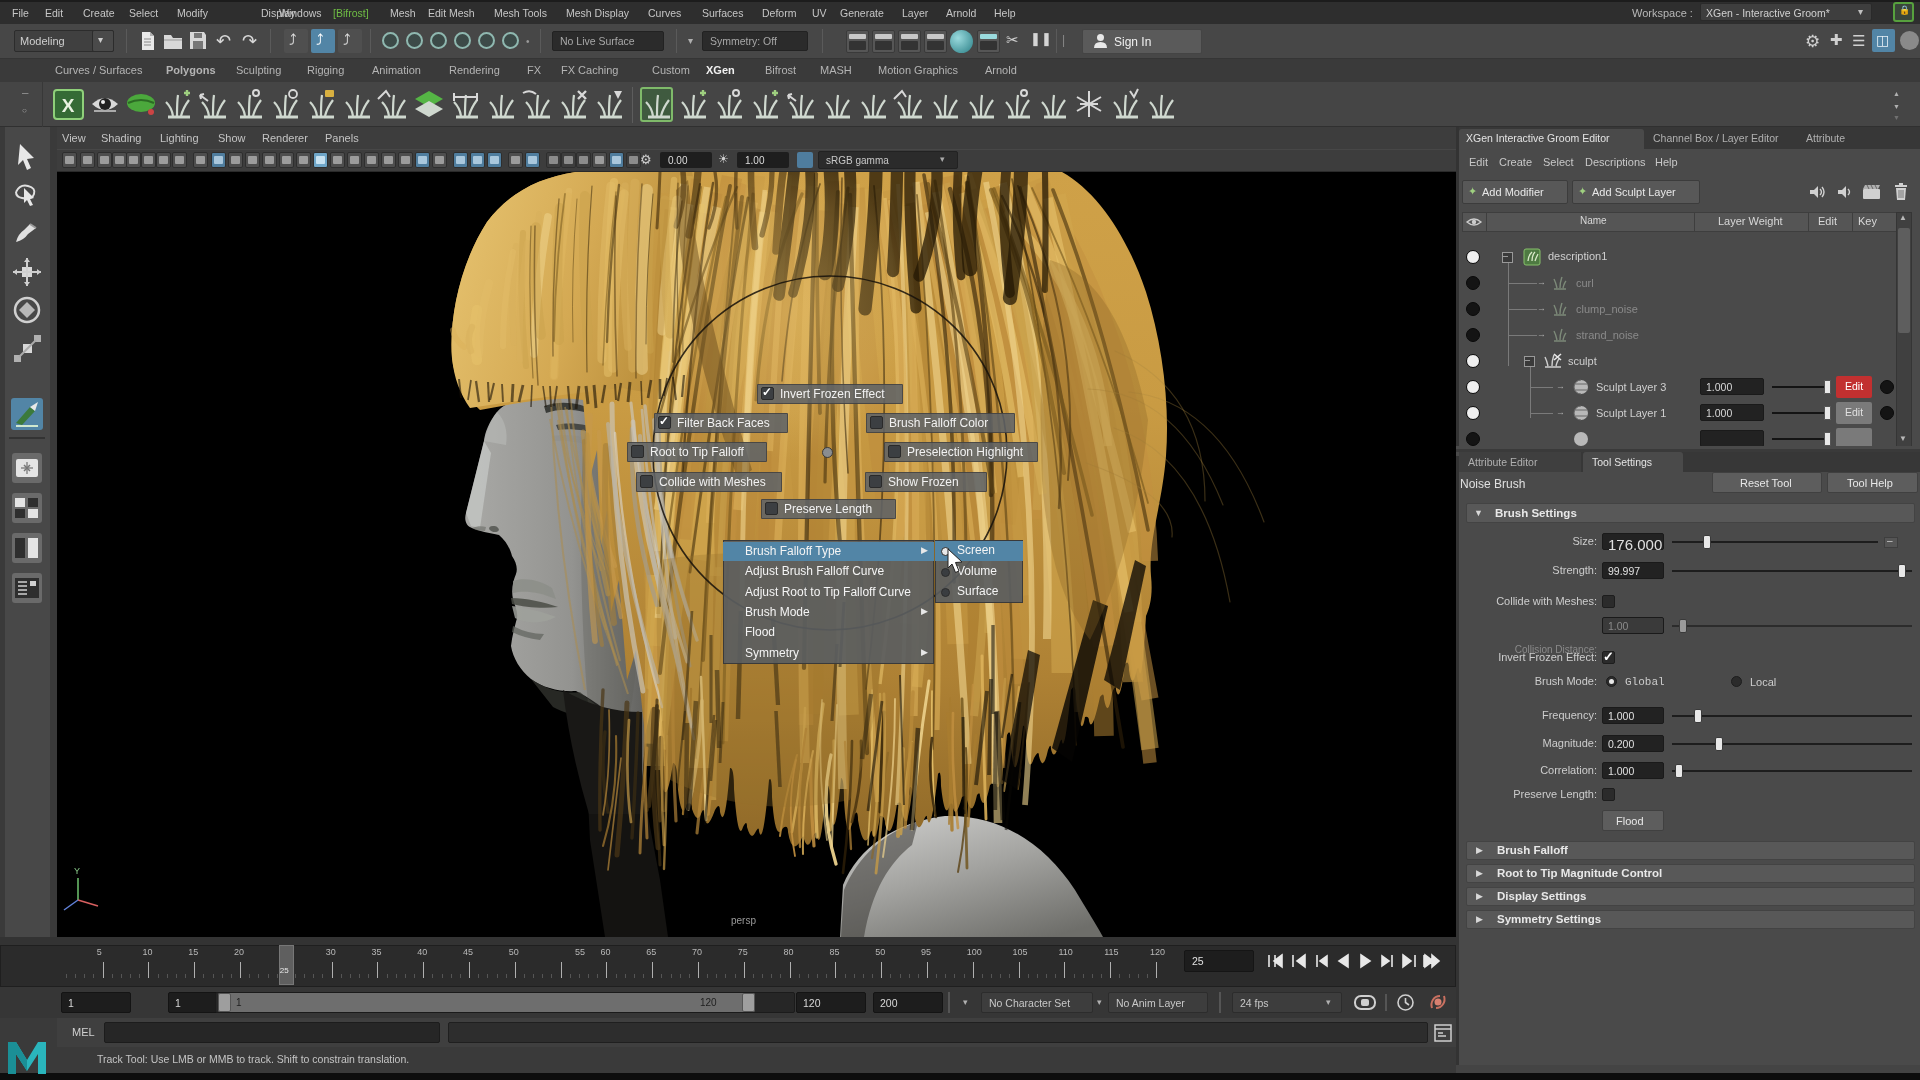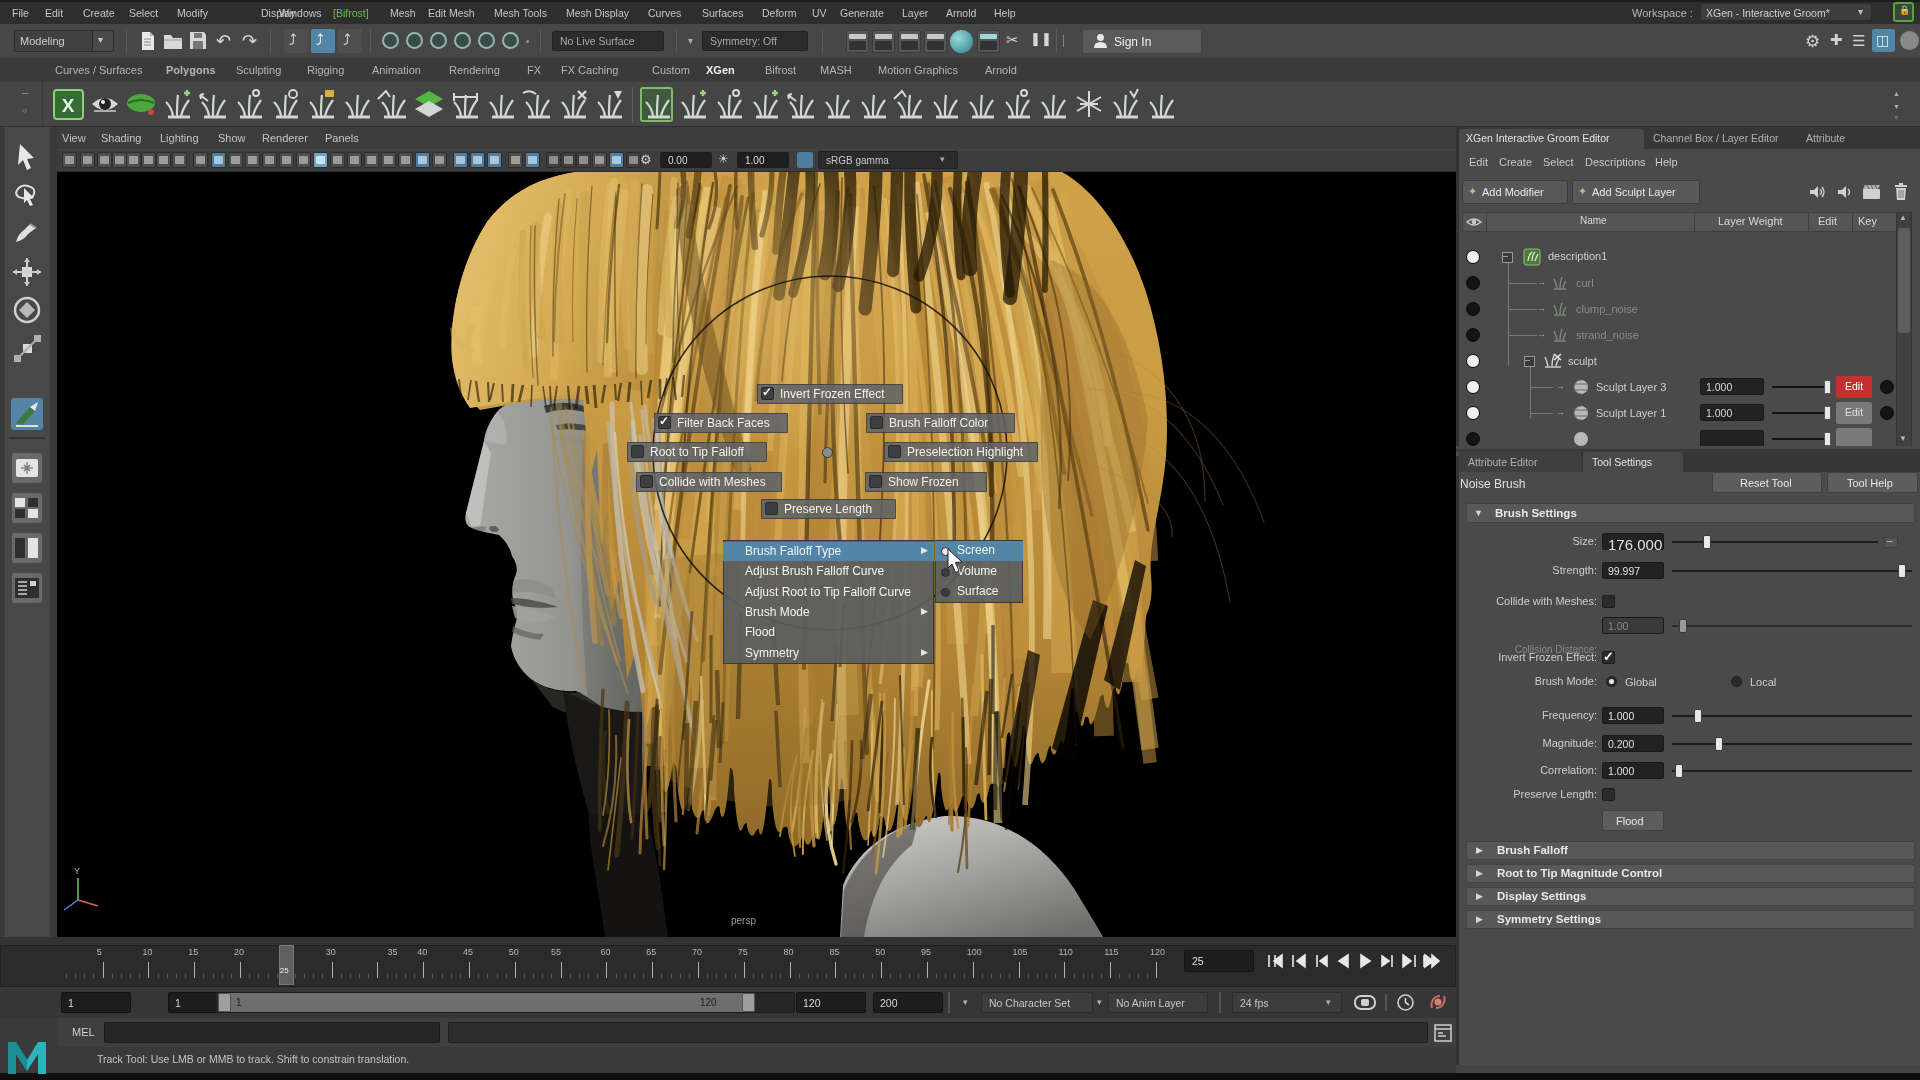--- a/index.html
+++ b/index.html
@@ -1054,21 +1054,21 @@
 <div class="a" style="left:1602px;top:617px;width:62px;height:17px;background:#3a3a3a;border:1px solid #1a1a1a;border-radius:2px"></div>
 <div class="txt" style="left:1608px;top:620px;font-size:10.5px;color:#8a8a8a;">1.00</div>
 <div class="a" style="left:1672px;top:625px;width:240px;height:2px;background:#2c2c2c"></div>
 <div class="a" style="left:1679px;top:619px;width:8px;height:14px;background:#9a9a9a;border:1px solid #3a3a3a;border-radius:2px"></div>
 <div class="txt" style="right:323px;top:651px;font-size:11px;color:#cdcdcd">Invert Frozen Effect:</div>
 <div class="cb" style="left:1602px;top:651px"></div>
 <div class="txt" style="left:1603px;top:649px;font-size:13px;color:#fff;font-weight:bold">✓</div>
 <div class="txt" style="right:323px;top:675px;font-size:11px;color:#cdcdcd">Brush Mode:</div>
 <div class="a" style="left:1606px;top:676px;width:11px;height:11px;border-radius:50%;background:#2b2b2b;border:1px solid #1d1d1d"></div>
 <div class="a" style="left:1609px;top:679px;width:5px;height:5px;border-radius:50%;background:#e8e8e8"></div>
-<div class="txt" style="left:1625px;top:676px;font-size:11px;color:#cdcdcd;">Global</div>
+<div class="txt" style="left:1625px;top:676px;font-size:11px;color:#cdcdcd;font-family:Liberation Mono, monospace;">Global</div>
 <div class="a" style="left:1731px;top:676px;width:11px;height:11px;border-radius:50%;background:#2b2b2b;border:1px solid #1d1d1d"></div>
 <div class="txt" style="left:1750px;top:676px;font-size:11px;color:#cdcdcd;">Local</div>
 <div class="txt" style="right:323px;top:709px;font-size:11px;color:#cdcdcd">Frequency:</div>
 <div class="a" style="left:1602px;top:707px;width:62px;height:17px;background:#222;border:1px solid #1a1a1a;border-radius:2px"></div>
 <div class="txt" style="left:1608px;top:710px;font-size:10.5px;color:#e0e0e0;">1.000</div>
 <div class="a" style="left:1672px;top:715px;width:240px;height:2px;background:#1d1d1d"></div>
 <div class="a" style="left:1694px;top:709px;width:8px;height:14px;background:#e8e8e8;border:1px solid #3a3a3a;border-radius:2px"></div>
 <div class="txt" style="right:323px;top:737px;font-size:11px;color:#cdcdcd">Magnitude:</div>
 <div class="a" style="left:1602px;top:735px;width:62px;height:17px;background:#222;border:1px solid #1a1a1a;border-radius:2px"></div>
 <div class="txt" style="left:1608px;top:738px;font-size:10.5px;color:#e0e0e0;">0.200</div>
@@ -1102,29 +1102,29 @@
 <div class="txt" style="left:142.43697478991595px;top:947px;font-size:9px;color:#b8b8b8;">10</div>
 <div class="a" style="left:148.43697478991595px;top:962px;width:1px;height:16px;background:#b0b0b0"></div>
 <div class="txt" style="left:188.23529411764707px;top:947px;font-size:9px;color:#b8b8b8;">15</div>
 <div class="a" style="left:194.23529411764707px;top:962px;width:1px;height:16px;background:#b0b0b0"></div>
 <div class="txt" style="left:234.03361344537817px;top:947px;font-size:9px;color:#b8b8b8;">20</div>
 <div class="a" style="left:240.03361344537817px;top:962px;width:1px;height:16px;background:#b0b0b0"></div>
 <div class="txt" style="left:279.8319327731092px;top:947px;font-size:9px;color:#b8b8b8;">25</div>
 <div class="a" style="left:285.8319327731092px;top:962px;width:1px;height:16px;background:#b0b0b0"></div>
 <div class="txt" style="left:325.6302521008403px;top:947px;font-size:9px;color:#b8b8b8;">30</div>
 <div class="a" style="left:331.6302521008403px;top:962px;width:1px;height:16px;background:#b0b0b0"></div>
-<div class="txt" style="left:371.42857142857144px;top:947px;font-size:9px;color:#b8b8b8;margin-left:16px;">35</div>
+<div class="txt" style="left:371.42857142857144px;top:947px;font-size:9px;color:#b8b8b8;">35</div>
 <div class="a" style="left:377.42857142857144px;top:962px;width:1px;height:16px;background:#b0b0b0"></div>
 <div class="txt" style="left:417.2268907563025px;top:947px;font-size:9px;color:#b8b8b8;">40</div>
 <div class="a" style="left:423.2268907563025px;top:962px;width:1px;height:16px;background:#b0b0b0"></div>
 <div class="txt" style="left:463.02521008403363px;top:947px;font-size:9px;color:#b8b8b8;">45</div>
 <div class="a" style="left:469.02521008403363px;top:962px;width:1px;height:16px;background:#b0b0b0"></div>
 <div class="txt" style="left:508.82352941176464px;top:947px;font-size:9px;color:#b8b8b8;">50</div>
 <div class="a" style="left:514.8235294117646px;top:962px;width:1px;height:16px;background:#b0b0b0"></div>
-<div class="txt" style="left:551px;top:947px;font-size:9px;color:#b8b8b8;">55</div>
+<div class="txt" style="left:575px;top:947px;font-size:9px;color:#b8b8b8;">55</div>
 <div class="a" style="left:560.6218487394958px;top:962px;width:1px;height:16px;background:#b0b0b0"></div>
 <div class="txt" style="left:600.4201680672269px;top:947px;font-size:9px;color:#b8b8b8;">60</div>
 <div class="a" style="left:606.4201680672269px;top:962px;width:1px;height:16px;background:#b0b0b0"></div>
 <div class="txt" style="left:646.218487394958px;top:947px;font-size:9px;color:#b8b8b8;">65</div>
 <div class="a" style="left:652.218487394958px;top:962px;width:1px;height:16px;background:#b0b0b0"></div>
 <div class="txt" style="left:692.0168067226891px;top:947px;font-size:9px;color:#b8b8b8;">70</div>
 <div class="a" style="left:698.0168067226891px;top:962px;width:1px;height:16px;background:#b0b0b0"></div>
 <div class="txt" style="left:737.8151260504202px;top:947px;font-size:9px;color:#b8b8b8;">75</div>
 <div class="a" style="left:743.8151260504202px;top:962px;width:1px;height:16px;background:#b0b0b0"></div>
 <div class="txt" style="left:783.6134453781513px;top:947px;font-size:9px;color:#b8b8b8;">80</div>

